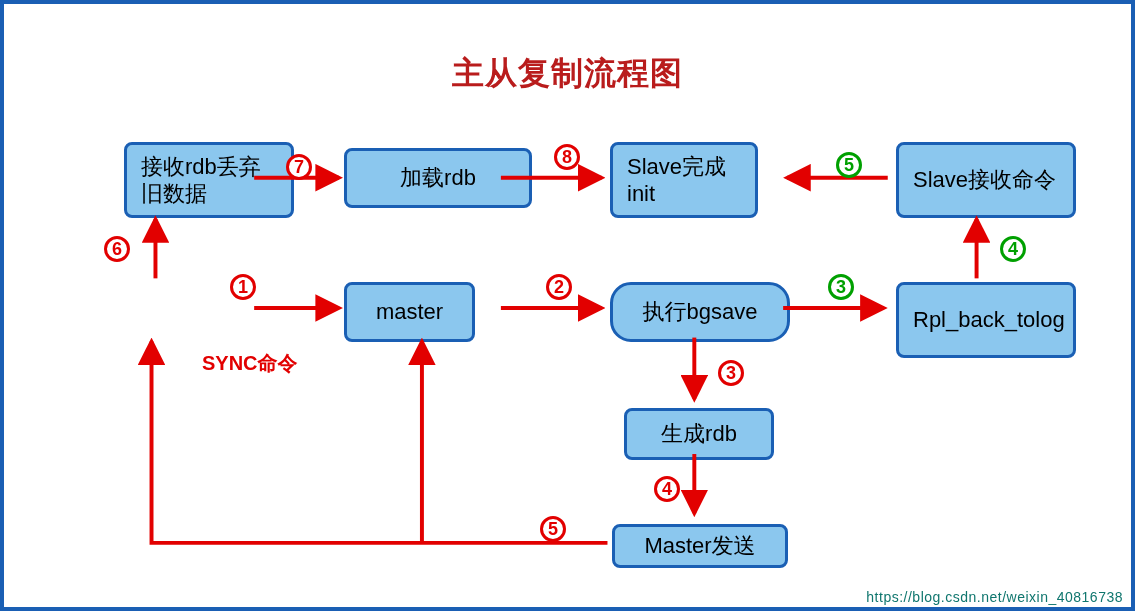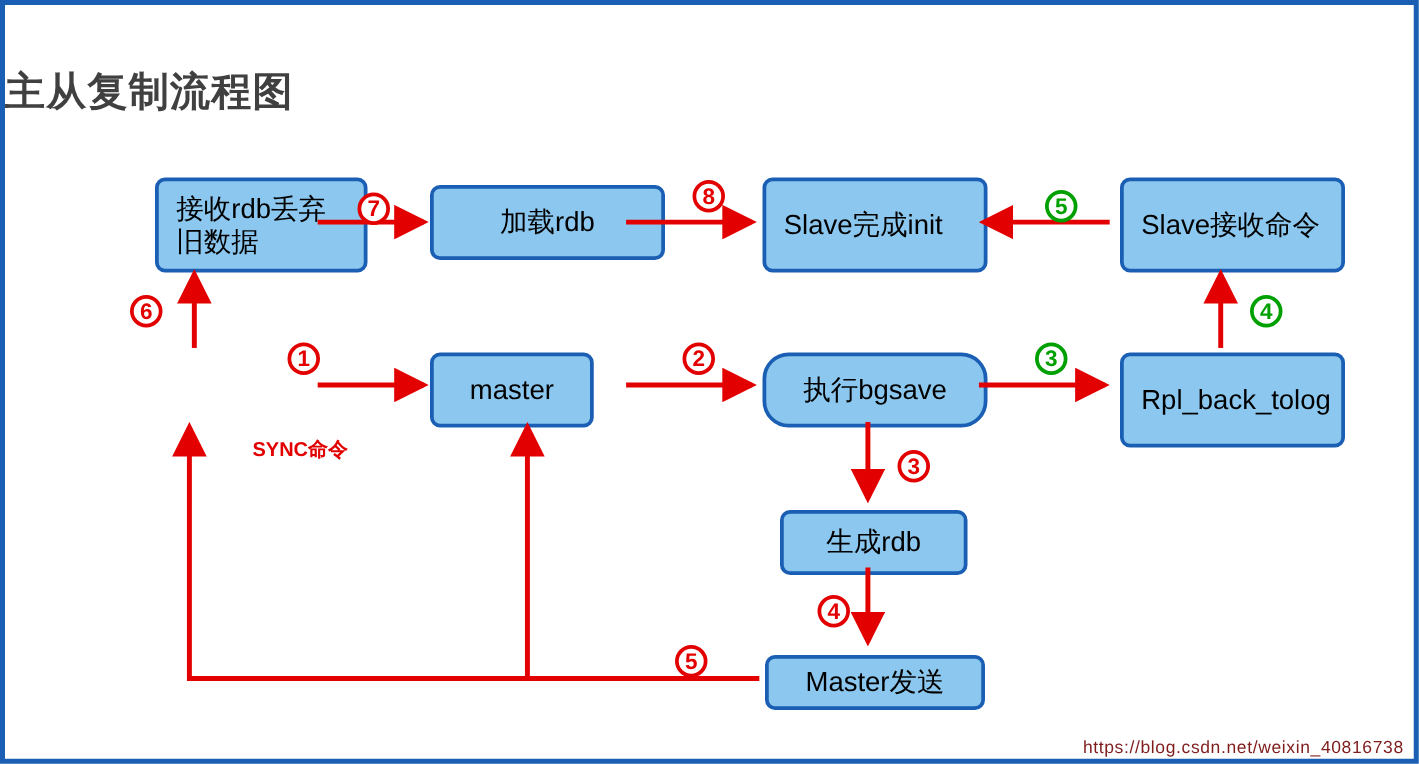--- a/index.html
+++ b/index.html
@@ -14,24 +14,24 @@
     width: 1135px;
     height: 611px;
     border: 4px solid #1a5fb4;
     background: #fff;
   }
   .title {
     position: absolute;
     top: 48px;
     left: 0;
     width: 100%;
-    text-align: left;
+    text-align: center;
     font-size: 32px;
     font-weight: 700;
-    color: #404040;
+    color: #b91c1c;
     letter-spacing: 1px;
   }
   .node {
     position: absolute;
     box-sizing: border-box;
     background: #8bc7ee;
     border: 3px solid #1a5fb4;
     border-radius: 8px;
     font-size: 22px;
     color: #000;
@@ -58,45 +58,45 @@
     justify-content: center;
     font-weight: 700;
     font-size: 18px;
     background: #fff;
     box-sizing: border-box;
   }
   .badge.red   { color: #e20000; border-color: #e20000; }
   .badge.green { color: #00a000; border-color: #00a000; }
   .sync-label {
     position: absolute;
-    font-size: 16px;
+    font-size: 20px;
     font-weight: 700;
     color: #e20000;
   }
   .watermark {
     position: absolute;
     right: 8px;
     bottom: 2px;
     font-size: 14px;
-    color: #7f1d1d;
+    color: #0f766e;
     letter-spacing: 0.5px;
   }
 </style>
 </head>
 <body>
 
 <div class="frame">
 
   <div class="title">主从复制流程图</div>
 
   <div class="node" style="left:80px; top:138px; width:170px; height:76px;margin-left:40px;">接收rdb丢弃旧数据</div>
 
   <div class="node center" style="left:340px; top:144px; width:188px; height:60px;">加载rdb</div>
 
-  <div class="node" style="left:606px; top:138px; width:180px; height:76px;">Slave完成init</div>
+  <div class="node" style="left:606px; top:138px; width:148px; height:76px;">Slave完成init</div>
 
   <div class="node" style="left:892px; top:138px; width:180px; height:76px;">Slave接收命令</div>
 
 
   <div class="node center" style="left:340px; top:278px; width:131px; height:60px;">master</div>
 
   <div class="node center" style="left:606px; top:278px; width:180px; height:60px;border-radius:21px;">执行bgsave</div>
 
   <div class="node center" style="left:620px; top:404px; width:150px; height:52px;">生成rdb</div>
 

